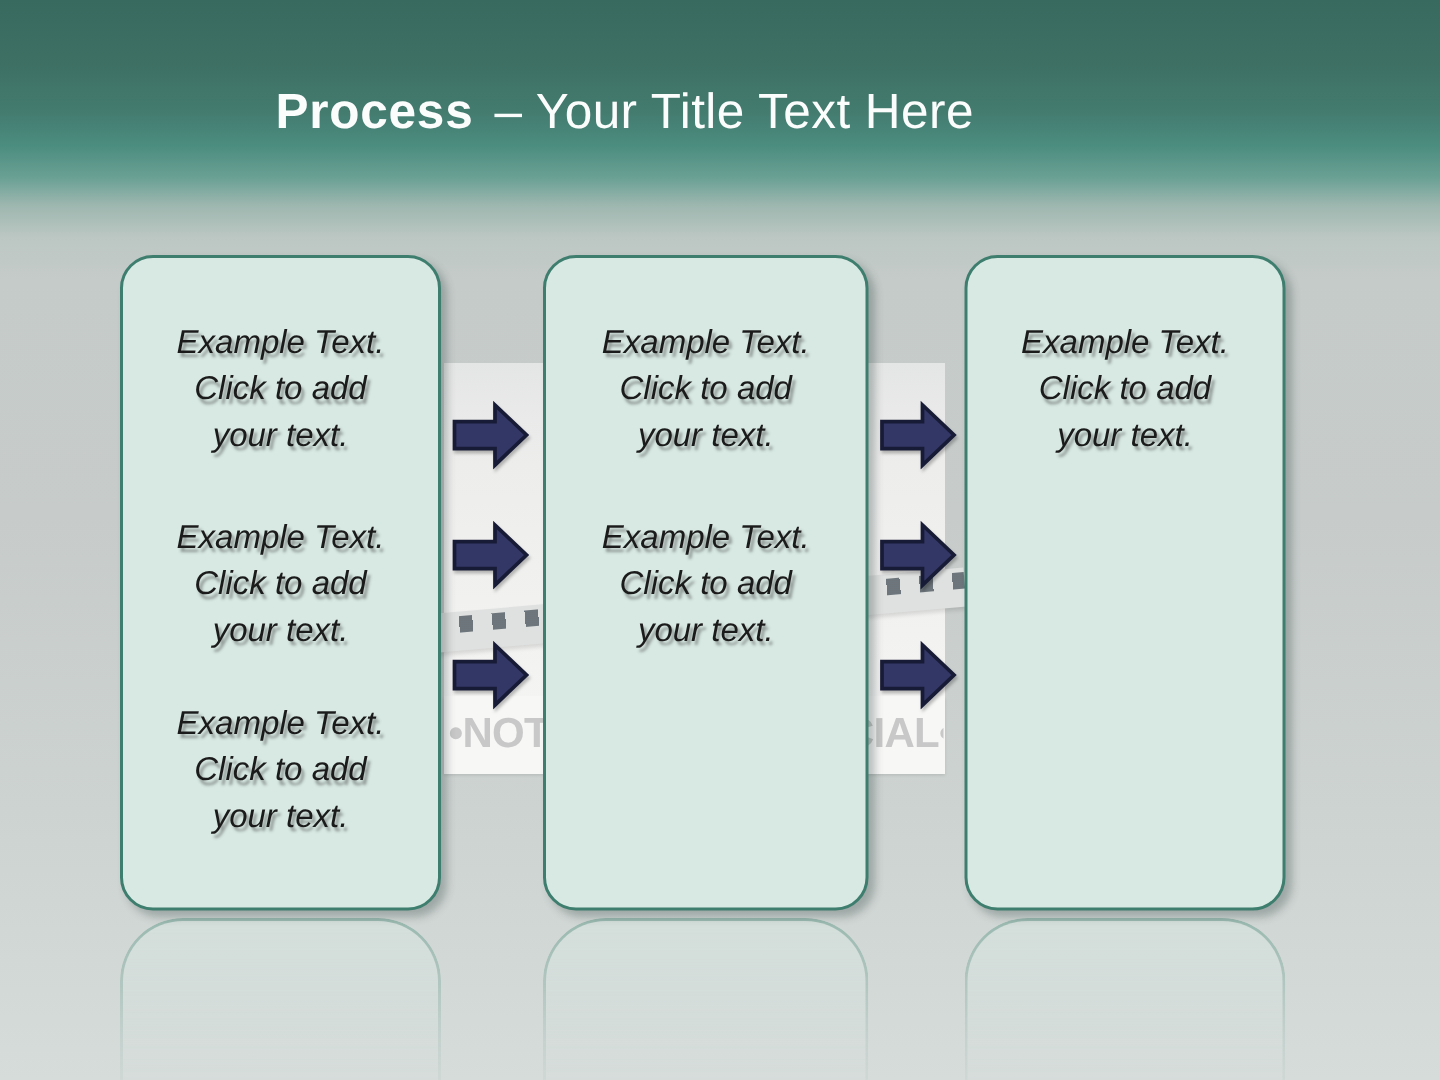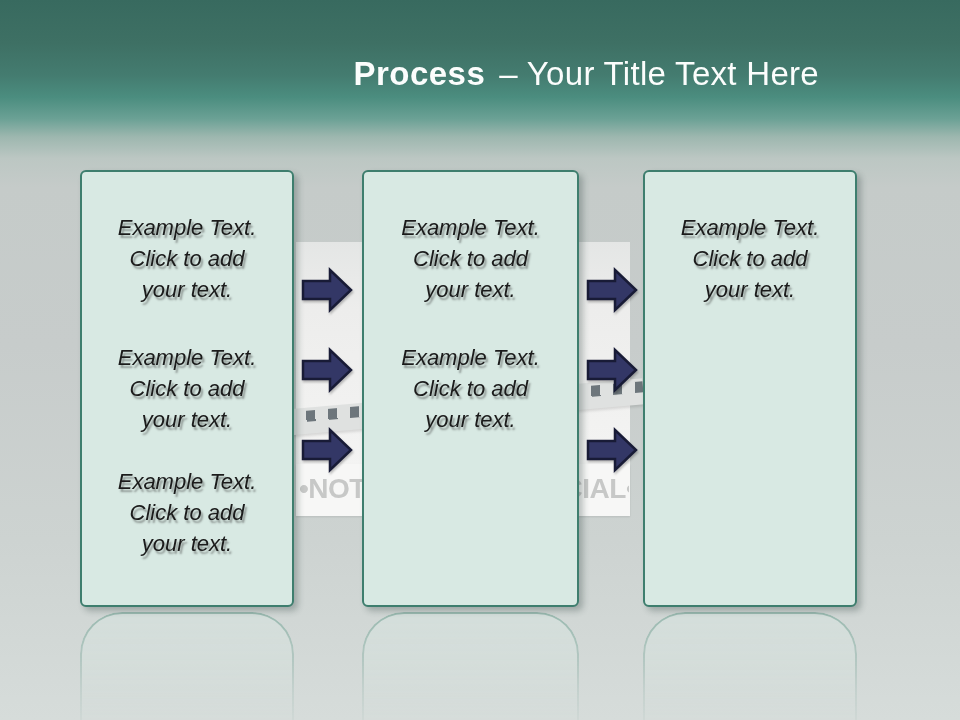--- a/index.html
+++ b/index.html
@@ -9,21 +9,21 @@
     position:relative;width:960px;height:720px;overflow:hidden;
     background:linear-gradient(to bottom,
       #386a5f 0%, #3e7064 6%, #447c70 10.5%, #4b8d7f 13.5%,
       #6ba195 16.5%, #9db7af 19%, #bcc7c3 22%,
       #c5cbc9 26%, #c7cccb 48%, #cdd3d1 75%, #d6dcda 100%);
   }
 
   
   .title{
     position:absolute;top:54px;left:0;width:819px;padding-left:14px;box-sizing:border-box;
-    text-align:right;color:#fbfdfc;font-size:33px;line-height:40px;white-space:nowrap;
+    text-align:center;color:#fbfdfc;font-size:33px;line-height:40px;white-space:nowrap;
   }
   .title .bold{font-weight:700;letter-spacing:.5px;}
   .title .rest{font-weight:400;margin-left:14px;letter-spacing:.3px;}
 
   
   .watermark{position:absolute;left:296px;top:242px;width:334px;height:274px;z-index:1;}
   .wm-upper{position:absolute;left:0;top:0;right:0;height:226px;
     background:linear-gradient(to bottom,#e4e6e5 0%,#ededec 30%,#f1f1f0 70%,#f4f4f3 100%);}
   .wm-strip{position:absolute;left:-12px;top:152px;width:360px;height:26px;
     background:#dfe1e0;transform:rotate(-5deg);box-shadow:0 2px 3px rgba(0,0,0,.12);}
@@ -32,21 +32,21 @@
   .wm-lowbox{position:absolute;left:0;top:222px;width:334px;height:52px;background:#f7f7f6;
     box-shadow:0 1px 2px rgba(0,0,0,.1);}
   .wm-text{
     position:absolute;left:3px;top:231px;width:330px;white-space:nowrap;overflow:hidden;
     font-weight:700;font-size:28px;letter-spacing:-.5px;color:#c7c8c7;
   }
 
   
   .panel{
     position:absolute;top:170px;height:437px;box-sizing:border-box;z-index:2;
-    background:#d8e9e3;border:2.5px solid #3e7e6e;border-radius:6px;
+    background:#d8e9e3;border:2.5px solid #3e7e6e;border-radius:22px;
     box-shadow:4px 4px 6px rgba(40,60,55,.30);
   }
   .panel-1{left:80px;width:214px;}
   .panel-2{left:362px;width:217px;}
   .panel-3{left:643px;width:214px;}
 
   .text-block{
     position:absolute;left:0;right:0;text-align:center;
     font-style:italic;font-size:22px;line-height:31px;color:#1b1b1b;
     text-shadow:2px 3px 2px rgba(50,50,50,.45);cursor:text;

